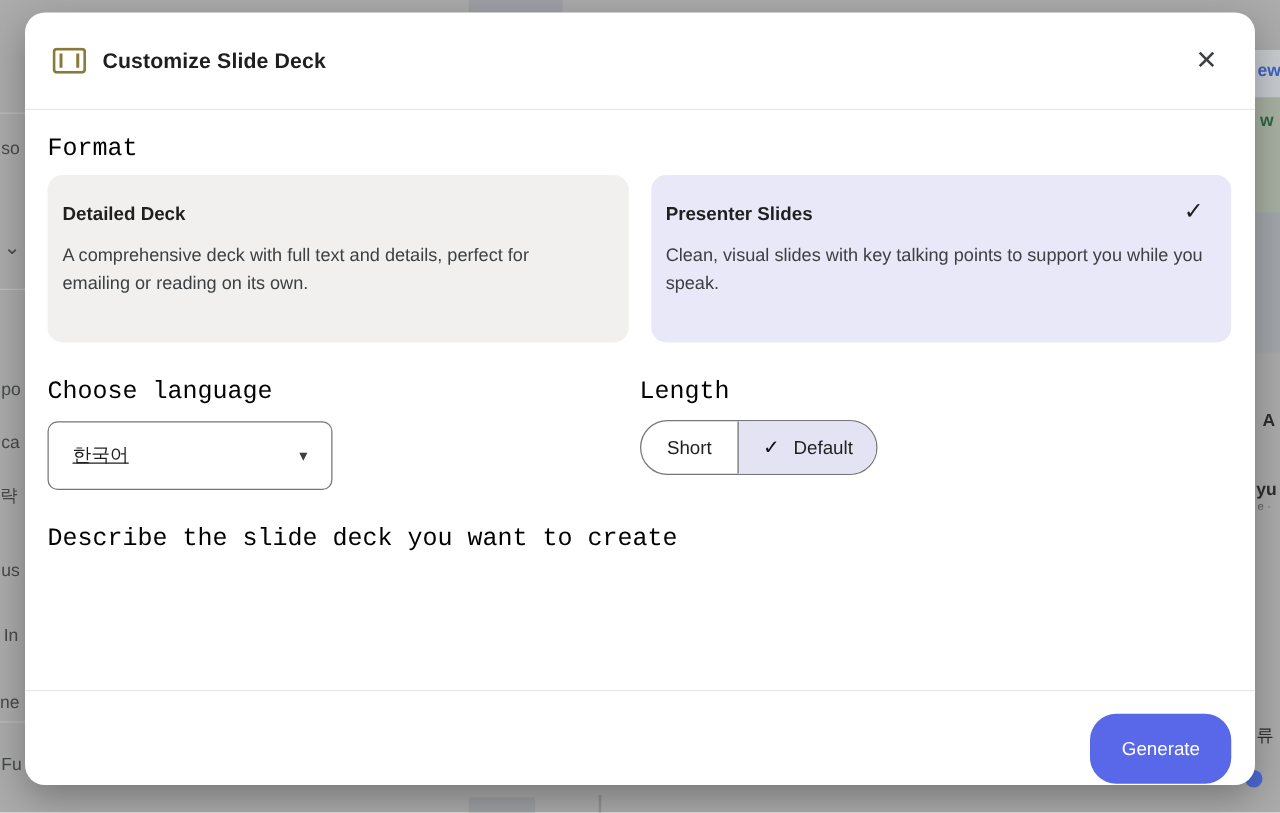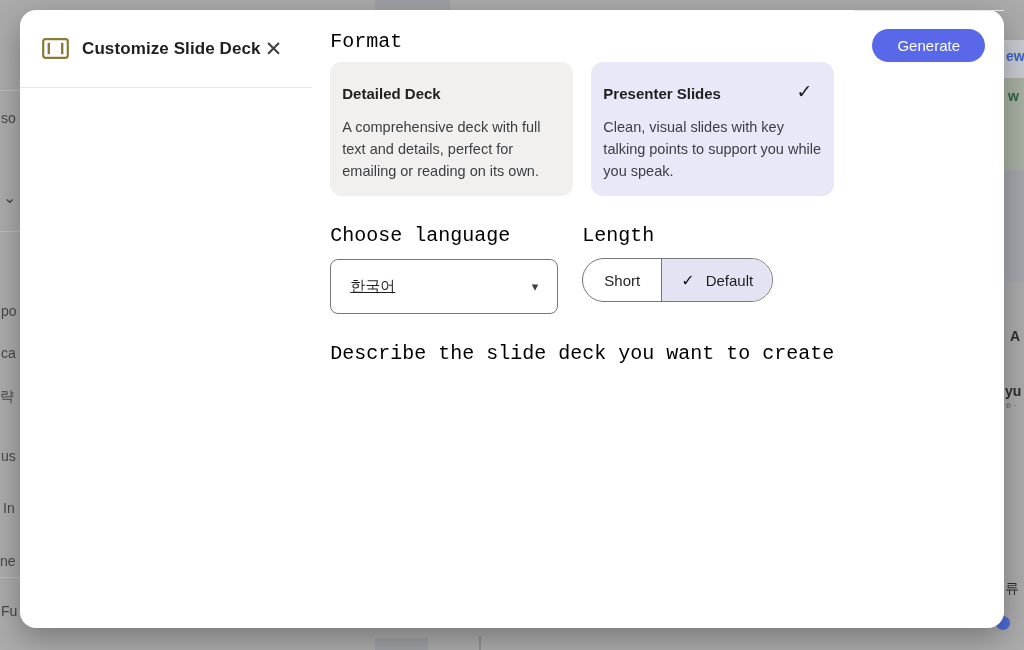--- a/index.html
+++ b/index.html
@@ -14,21 +14,21 @@
   
   .backdrop-frag { position:absolute; font-size:14px; color:#46484a; white-space:nowrap; }
   .backdrop-block { position:absolute; }
   .left-line { position:absolute; left:0; width:20px; height:1px; background:#bdbdbd; }
 
   
   .modal {
     position:absolute; left:20px; top:10px; width:984px; height:618px;
     background:#ffffff; border-radius:16px;
     box-shadow:0 10px 30px rgba(0,0,0,0.30);
-    display:flex; 
+    display:flex; flex-direction:column;
   }
   .modal-header {
     height:78px; flex:0 0 auto; display:flex; align-items:center;
     padding:0 26px 0 22px; border-bottom:1px solid #e6e8ea;
   }
   .deck-icon { width:27px; height:21px; flex:0 0 auto; }
   .modal-title { font-size:17px; font-weight:600; color:#1f1f1f; margin-left:13px; letter-spacing:.1px; }
   .close-btn {
     margin-left:auto; font-size:21px; color:#3c4043; line-height:1;
     background:none; border:none; cursor:pointer; padding:4px; font-family:inherit;
@@ -70,21 +70,21 @@
     padding:16px 18px; font-size:15px; color:#1f1f1f; background:#fff;
     font-family:inherit; resize:none; outline:none; line-height:22px;
   }
 
   .modal-footer {
     flex:0 0 auto; border-top:1px solid #e6e8ea;
     display:flex; justify-content:flex-end; align-items:flex-start;
     padding:18px 19px 0 19px; height:76px;
   }
   .generate-btn {
-    height:33px; padding:0 25px; border:none; border-radius:21px;
+    height:56px; padding:0 25px; border:none; border-radius:21px;
     background:#5968e8; color:#ffffff; font-size:15px; cursor:pointer; font-family:inherit;
   }
 </style>
 </head>
 <body>
 
 <div>
 
   <div class="left-line" style="top:90px;"></div>
   <div class="left-line" style="top:231px;"></div>

